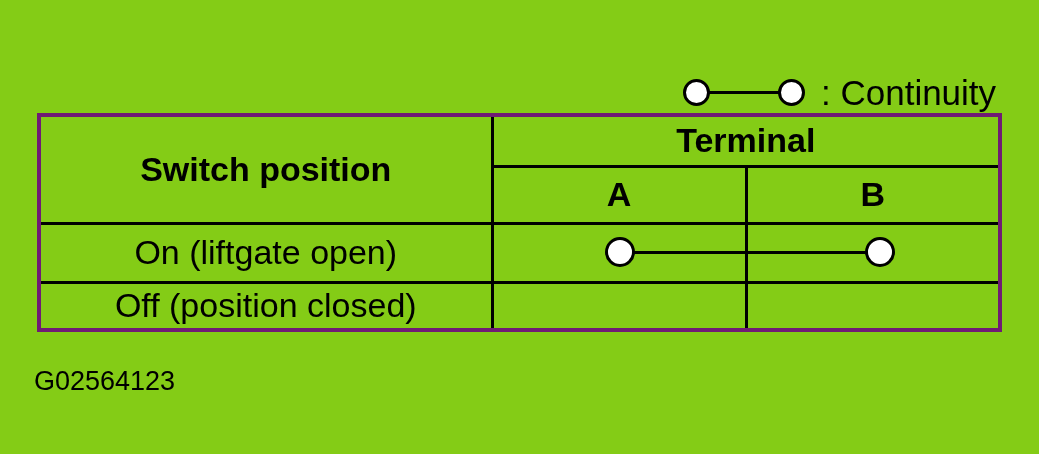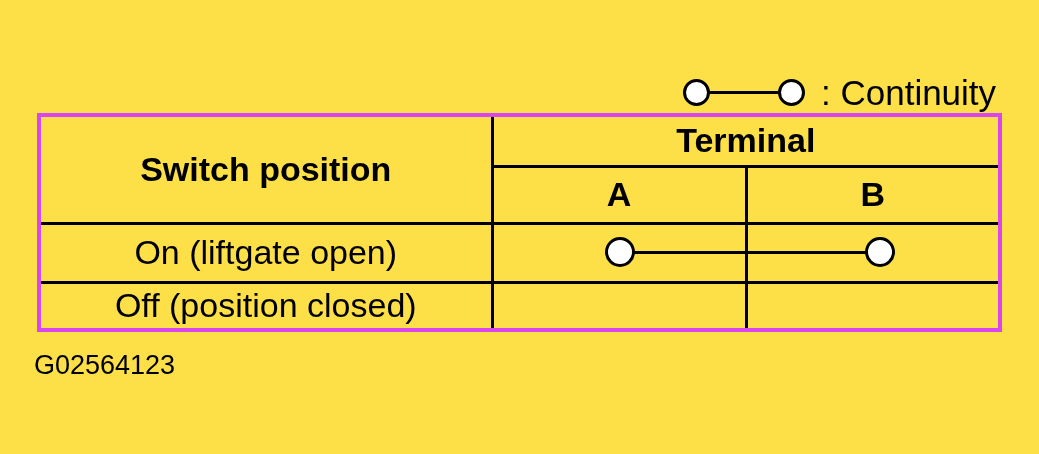--- a/index.html
+++ b/index.html
@@ -4,21 +4,21 @@
 <style>
   html, body {
     margin: 0;
     padding: 0;
     background: #ffffff;
   }
   .page {
     position: relative;
     width: 1039px;
     height: 454px;
-    background: #fde047;
+    background: #84cc16;
     color: #000000;
     font-family: "Liberation Sans", sans-serif;
     overflow: hidden;
   }
 
   
   .csym { position: absolute; }
   .csym .circle {
     position: absolute;
     top: 0;
@@ -56,21 +56,21 @@
 
   
   table.cont {
     position: absolute;
     left: 37px;
     top: 113px;
     width: 961px;
     height: 219px;
     border-collapse: collapse;
     table-layout: fixed;
-    border: 4px solid #d946ef;
+    border: 4px solid #701a75;
   }
   table.cont td {
     border: 3px solid #000;
     text-align: center;
     vertical-align: middle;
     font-size: 34px;
     line-height: 1.1;
     padding: 0;
     overflow: hidden;
   }
@@ -84,21 +84,21 @@
   .row-symbol { left: 605px; top: 237px; width: 290px; height: 30px; }
   .row-symbol .circle { width: 30px; height: 30px; }
   .row-symbol .circle.left  { left: 0; }
   .row-symbol .circle.right { right: 0; }
   .row-symbol .wire { left: 27px; right: 27px; top: 14px; }
 
   
   .caption {
     position: absolute;
     left: 34px;
-    top: 351px;
+    top: 367px;
     font-size: 27px;
     line-height: 1.1;
   }
 </style>
 </head>
 <body>
 
 <div class="page">
 
   <div class="legend">

